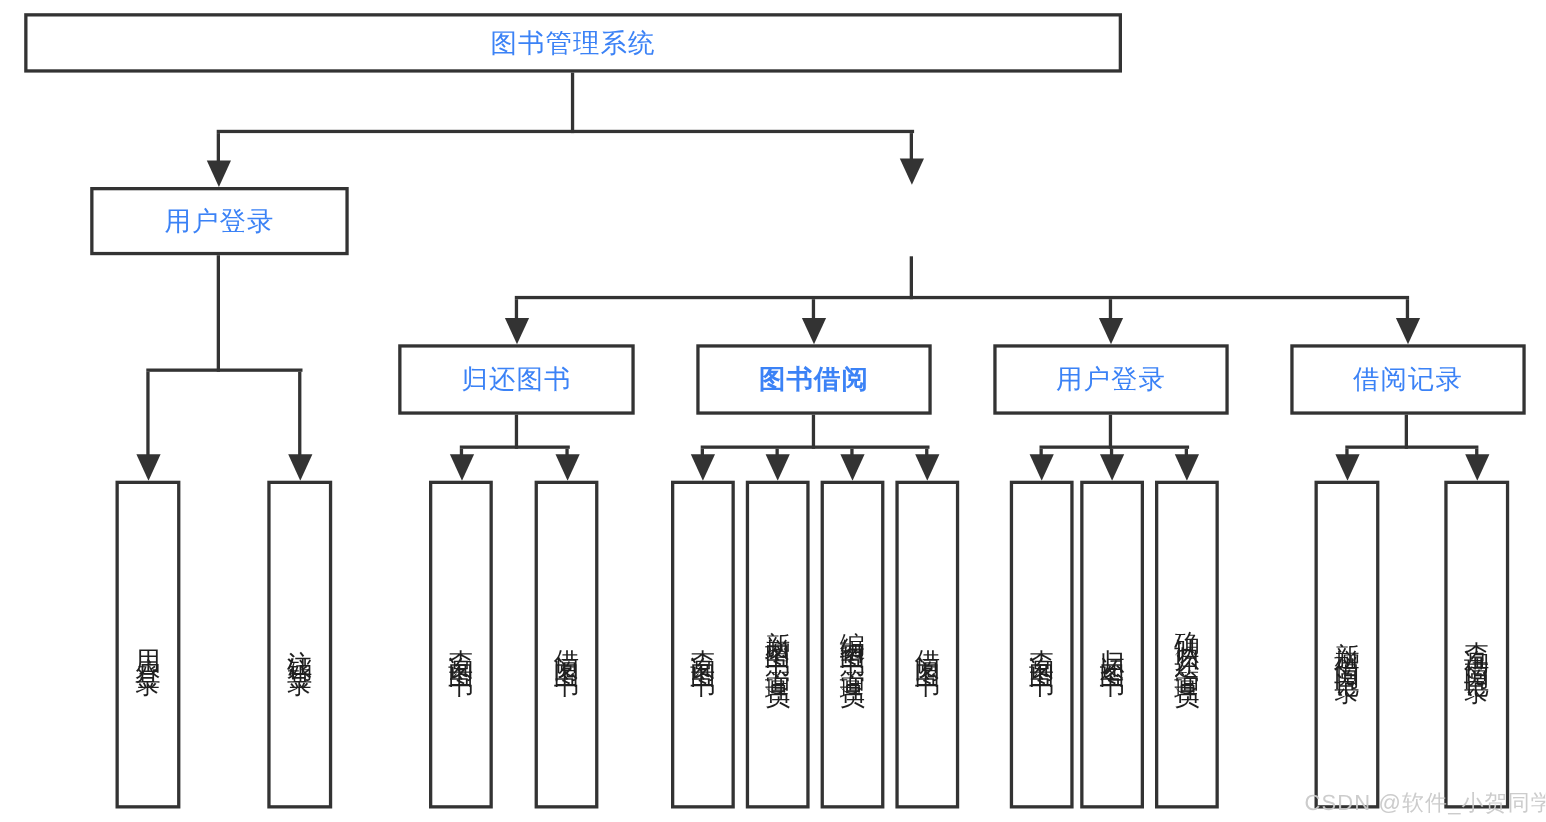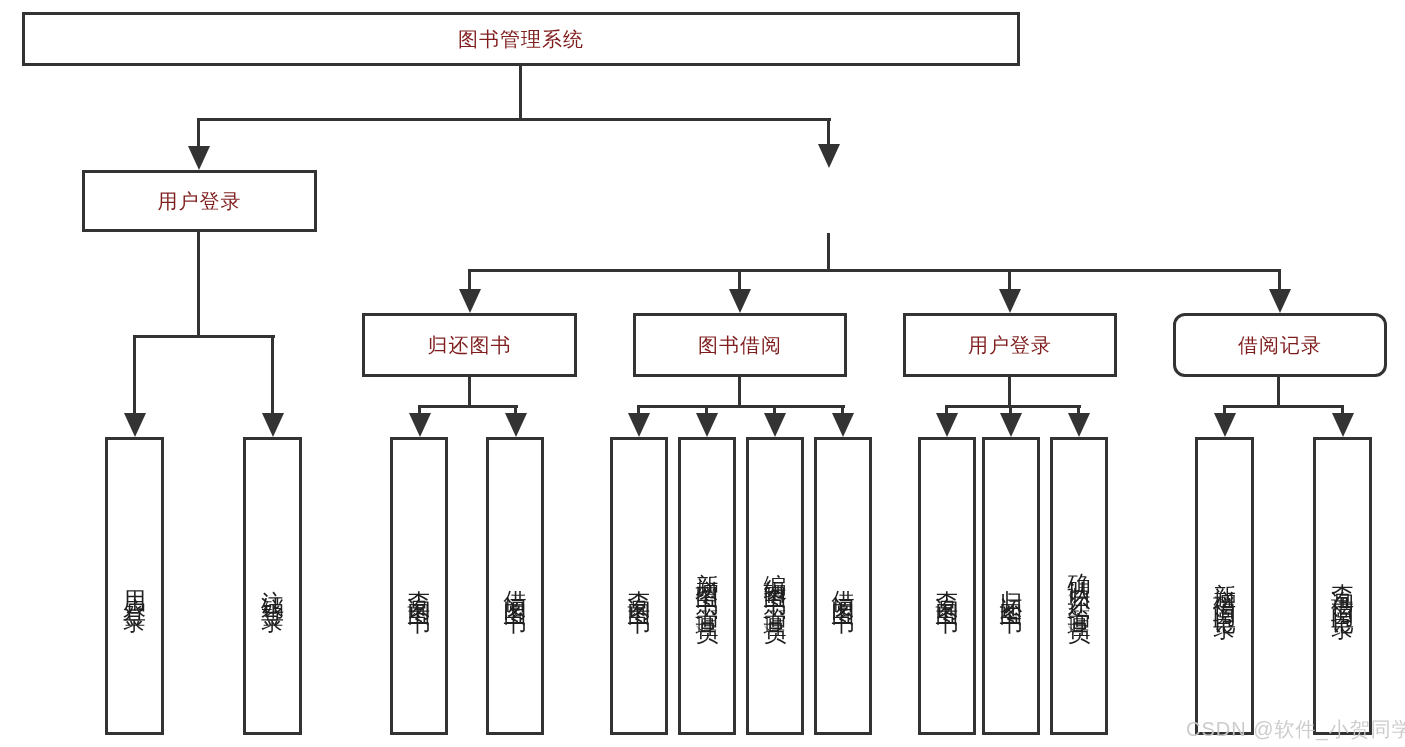--- a/index.html
+++ b/index.html
@@ -12,22 +12,22 @@
     overflow: hidden;
   }
   .box {
     position: absolute;
     box-sizing: border-box;
     border: 3px solid #333333;
     background: #ffffff;
     display: flex;
     align-items: center;
     justify-content: center;
-    font-size: 20px;
-    color: #7f1d1d;
+    font-size: 24px;
+    color: #3b82f6;
     letter-spacing: 1px;
     white-space: nowrap;
   }
   .leaf {
     position: absolute;
     top: 437px;
     height: 298px;
     box-sizing: border-box;
     border: 3px solid #333333;
     background: #ffffff;
@@ -89,23 +89,23 @@
   <div class="vline" style="left:468px; top:272px; width:3px; height:18px;"></div>
   <div class="arrow" style="left:459px; top:289px;"></div>
   <div class="vline" style="left:738px; top:272px; width:3px; height:18px;"></div>
   <div class="arrow" style="left:729px; top:289px;"></div>
   <div class="vline" style="left:1008px; top:272px; width:3px; height:18px;"></div>
   <div class="arrow" style="left:999px; top:289px;"></div>
   <div class="vline" style="left:1278px; top:272px; width:3px; height:18px;"></div>
   <div class="arrow" style="left:1269px; top:289px;"></div>
 
   <div class="box" style="left:362px; top:313px; width:215px; height:64px;">归还图书</div>
-  <div class="box" style="left:633px; top:313px; width:214px; height:64px;">图书借阅</div>
+  <div class="box" style="left:633px; top:313px; width:214px; height:64px;font-weight:bold;">图书借阅</div>
   <div class="box" style="left:903px; top:313px; width:214px; height:64px;">用户登录</div>
-  <div class="box" style="left:1173px; top:313px; width:214px; height:64px;border-radius:12px;">借阅记录</div>
+  <div class="box" style="left:1173px; top:313px; width:214px; height:64px;">借阅记录</div>
 
   <div class="vline" style="left:468px; top:377px; width:3px; height:31px;"></div>
   <div class="hline" style="left:418px; top:405px; width:100px; height:3px;"></div>
   <div class="vline" style="left:418px; top:408px; width:3px; height:10px;"></div>
   <div class="arrow" style="left:409px; top:413px;"></div>
   <div class="vline" style="left:514px; top:408px; width:3px; height:10px;"></div>
   <div class="arrow" style="left:505px; top:413px;"></div>
 
   <div class="vline" style="left:738px; top:377px; width:3px; height:31px;"></div>
   <div class="hline" style="left:637px; top:405px; width:208px; height:3px;"></div>

